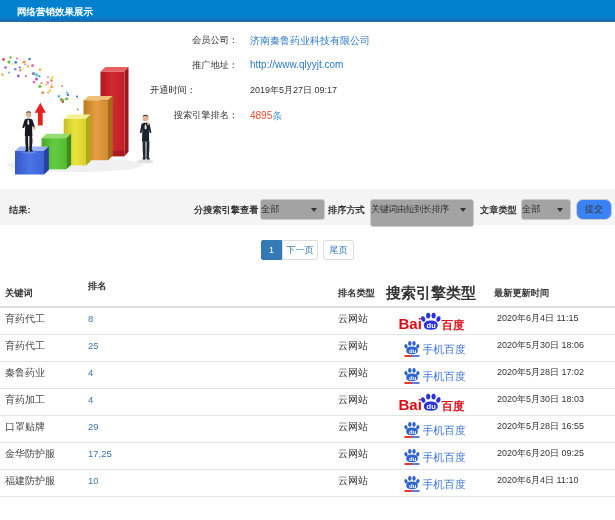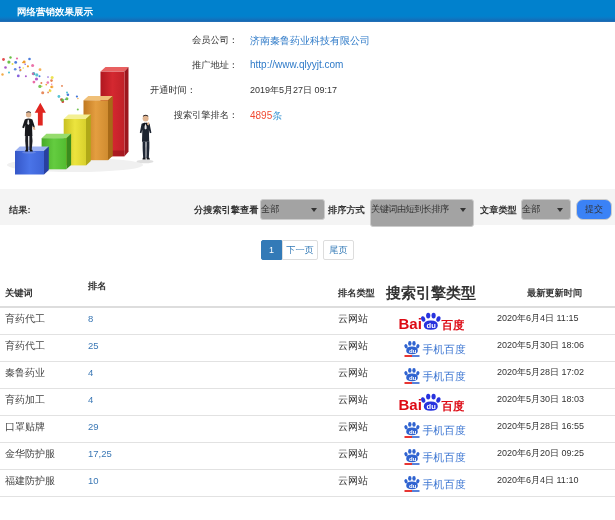--- a/index.html
+++ b/index.html
@@ -208,21 +208,21 @@
       <col style="width:48px">
       <col style="width:108px">
       <col style="width:126px">
     </colgroup>
 <thead>
 <tr style="height:24px">
 <th style="text-align:left;padding:3px 0 0 5px;font-size:9.2px;border-bottom:2px solid #ddd">关键词</th>
 <th style="text-align:left;padding:3px 0 13px 5px;font-size:9.2px;border-bottom:2px solid #ddd">排名</th>
 <th style="text-align:left;padding:3px 0 0 5px;font-size:9.2px;border-bottom:2px solid #ddd">排名类型</th>
 <th style="text-align:left;padding:3px 0 0 5px;font-size:15px;border-bottom:2px solid #ddd">搜索引擎类型</th>
-<th style="text-align:center;padding:3px 0 0 5px;font-size:9.2px;border-bottom:2px solid #ddd">最新更新时间</th>
+<th style="text-align:left;padding:3px 0 0 5px;font-size:9.2px;border-bottom:2px solid #ddd">最新更新时间</th>
 </tr>
 </thead>
 <tbody>
 <tr class="row">
         <td class="kw">育药代工</td>
         <td class="rk">8</td>
         <td>云网站</td>
         <td class="lg">
 <svg width="65" height="19" style="display:block;margin-left:18px;margin-top:2px">
 <text x="-0.5" y="16.5" font-size="15" font-weight="bold" fill="#dd0a14">Bai</text>

